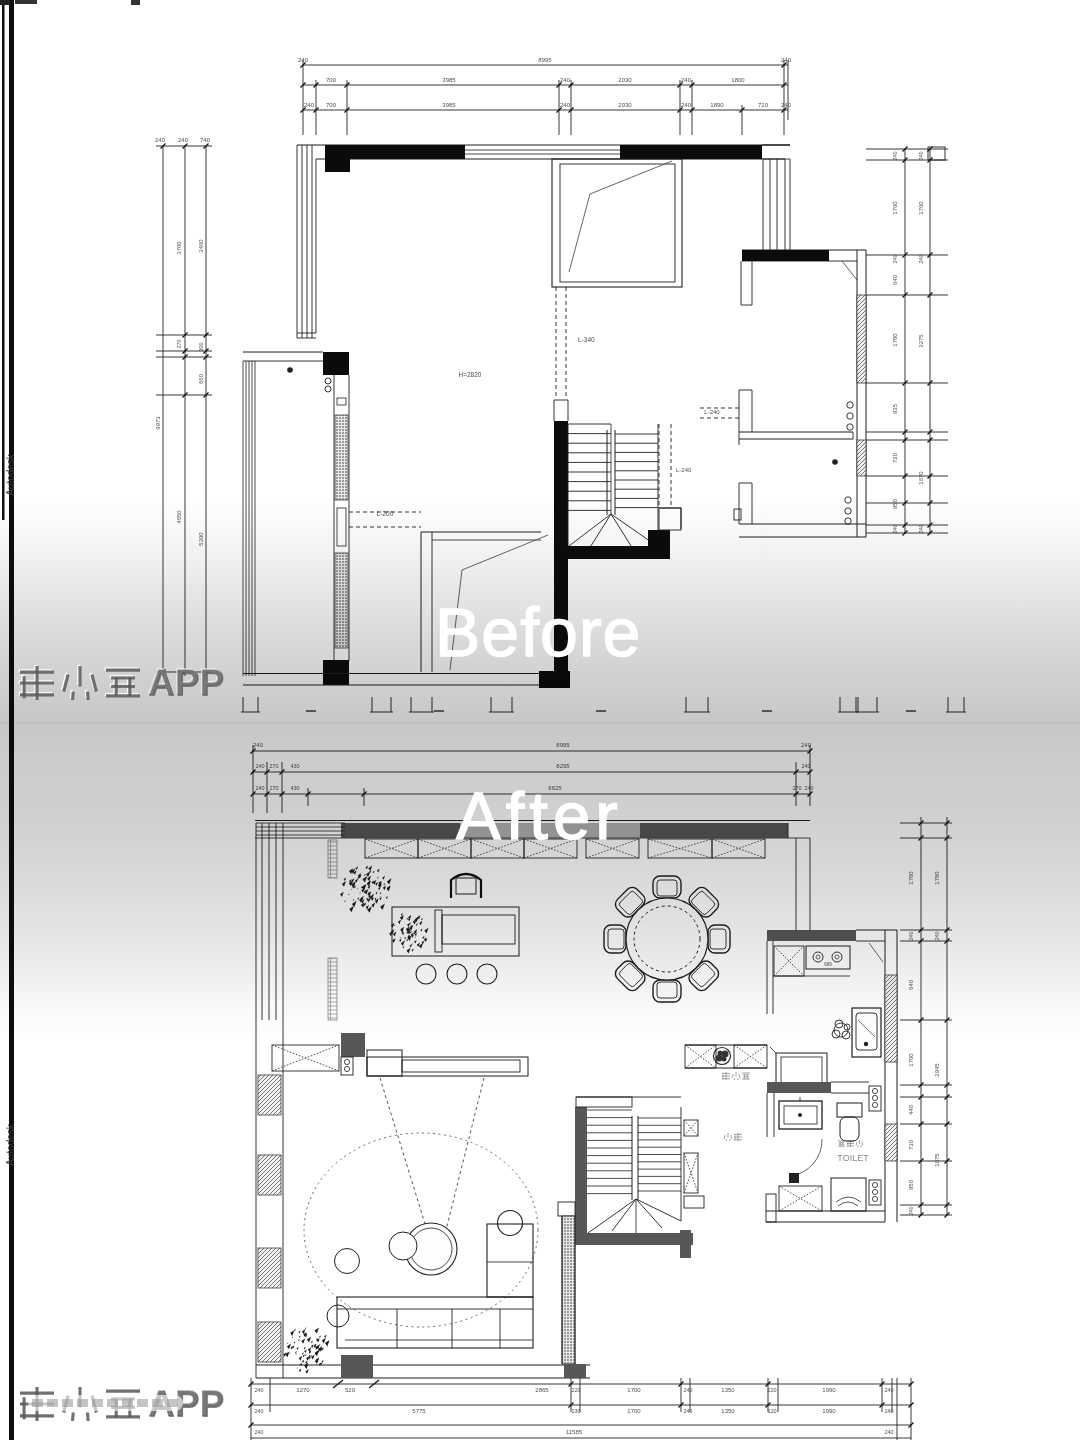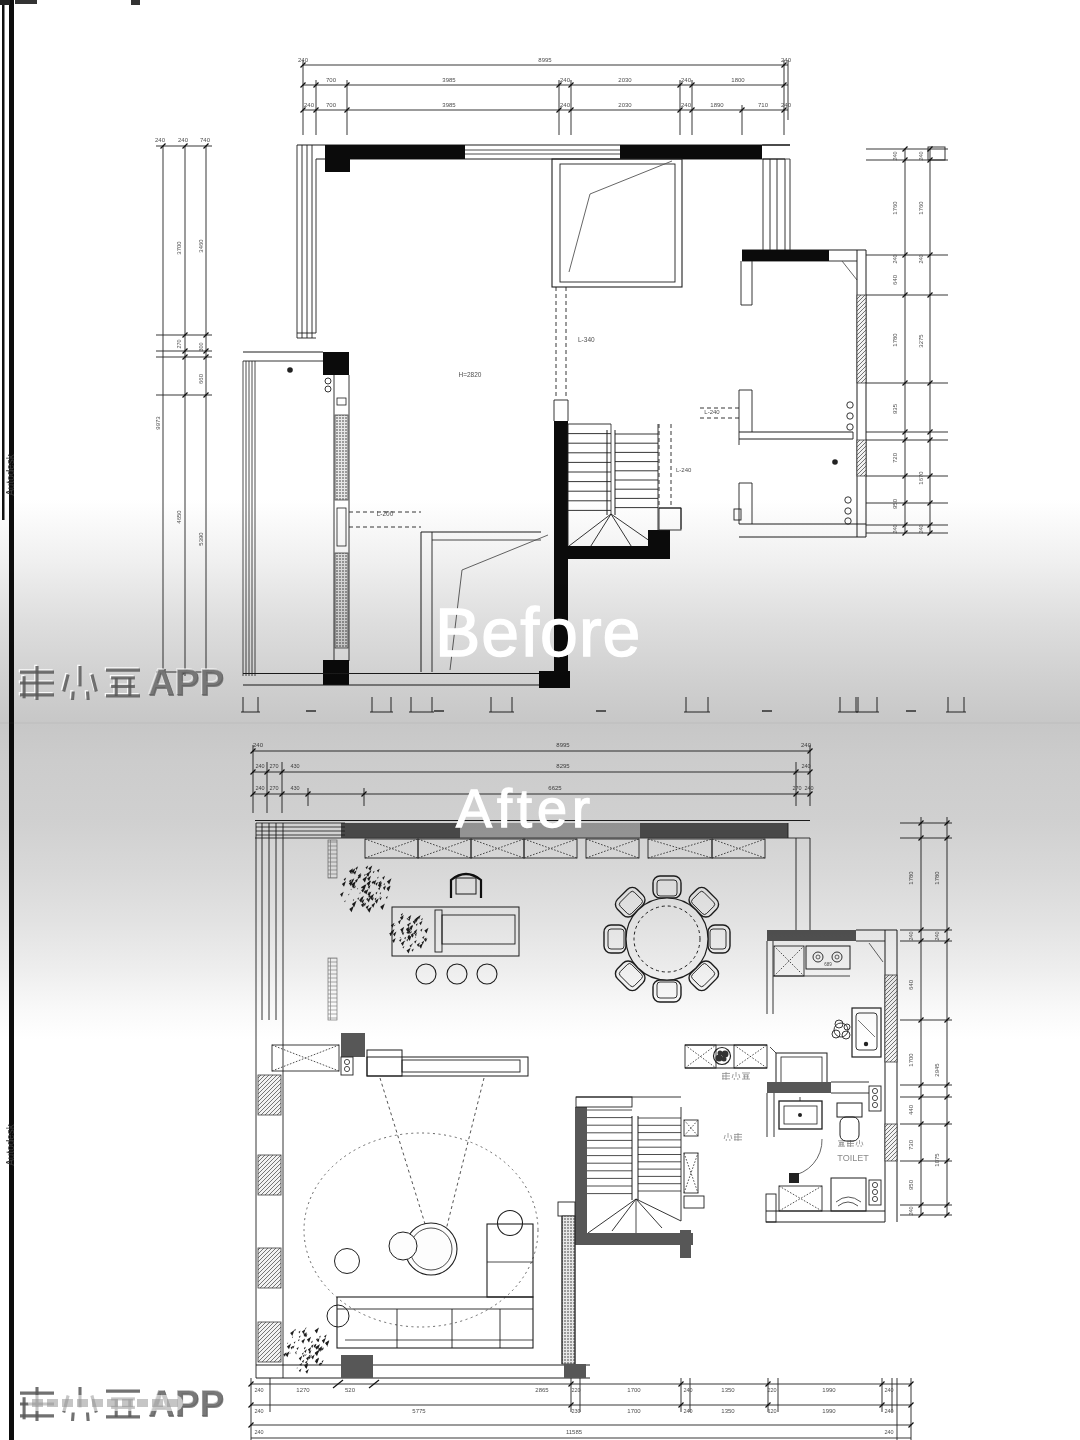--- a/index.html
+++ b/index.html
@@ -997,21 +997,21 @@
 <rect x="9" y="0" width="5" height="1440" fill="#0d0d0d"></rect>
 <text x="14" y="475" font-size="10" fill="#3a3a3a" text-anchor="middle" font-weight="normal" transform="rotate(-90 14 475)">Autodesk</text>
 <text x="14" y="1145" font-size="10" fill="#3a3a3a" text-anchor="middle" font-weight="normal" transform="rotate(-90 14 1145)">Autodesk</text>
 <rect x="0" y="0" width="10" height="5" fill="#222"></rect>
 <rect x="15" y="0" width="22" height="4" fill="#333"></rect>
 <rect x="131" y="0" width="9" height="5" fill="#333"></rect>
 </svg>
 <div id="haze"></div>
 <div id="seam"></div>
 <div class="big" style="left:435px;top:593px;">Before</div>
-<div class="big" style="left:456px;top:777px;font-size:54px;letter-spacing:5px;">After</div>
+<div class="big" style="left:456px;top:777px;font-size:67px;letter-spacing:5px;">After</div>
 <svg style="position:absolute;left:0;top:0;" width="1080" height="1440" viewBox="0 0 1080 1440">
 <line x1="18.7" y1="670.82" x2="52.7" y2="670.82" stroke="rgba(255,255,255,0.9)" stroke-width="3.1"></line>
 <line x1="18.7" y1="681.7" x2="52.7" y2="681.7" stroke="rgba(255,255,255,0.9)" stroke-width="3.1"></line>
 <line x1="18.7" y1="693.6" x2="52.7" y2="693.6" stroke="rgba(255,255,255,0.9)" stroke-width="3.1"></line>
 <line x1="35.7" y1="664.7" x2="35.7" y2="698.7" stroke="rgba(255,255,255,0.9)" stroke-width="3.1"></line>
 <line x1="22.78" y1="674.9000000000001" x2="22.78" y2="697.0" stroke="rgba(255,255,255,0.9)" stroke-width="3.1"></line>
 <line x1="20" y1="672.12" x2="54" y2="672.12" stroke="rgba(88,88,88,0.85)" stroke-width="3.1"></line>
 <line x1="20" y1="683.0" x2="54" y2="683.0" stroke="rgba(88,88,88,0.85)" stroke-width="3.1"></line>
 <line x1="20" y1="694.9" x2="54" y2="694.9" stroke="rgba(88,88,88,0.85)" stroke-width="3.1"></line>
 <line x1="37.0" y1="666" x2="37.0" y2="700" stroke="rgba(88,88,88,0.85)" stroke-width="3.1"></line>

